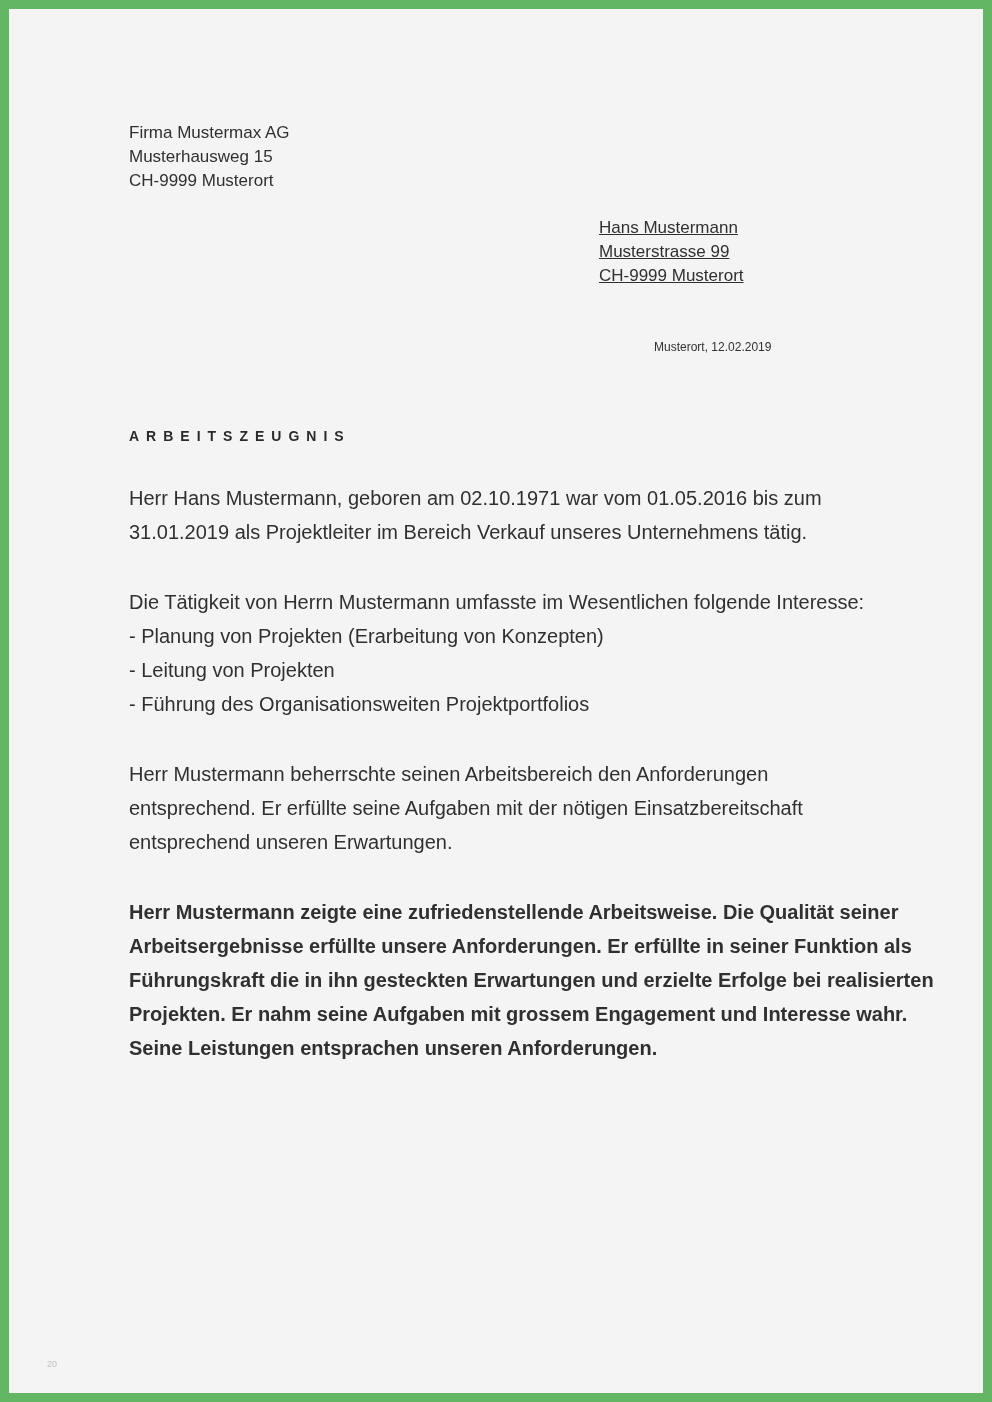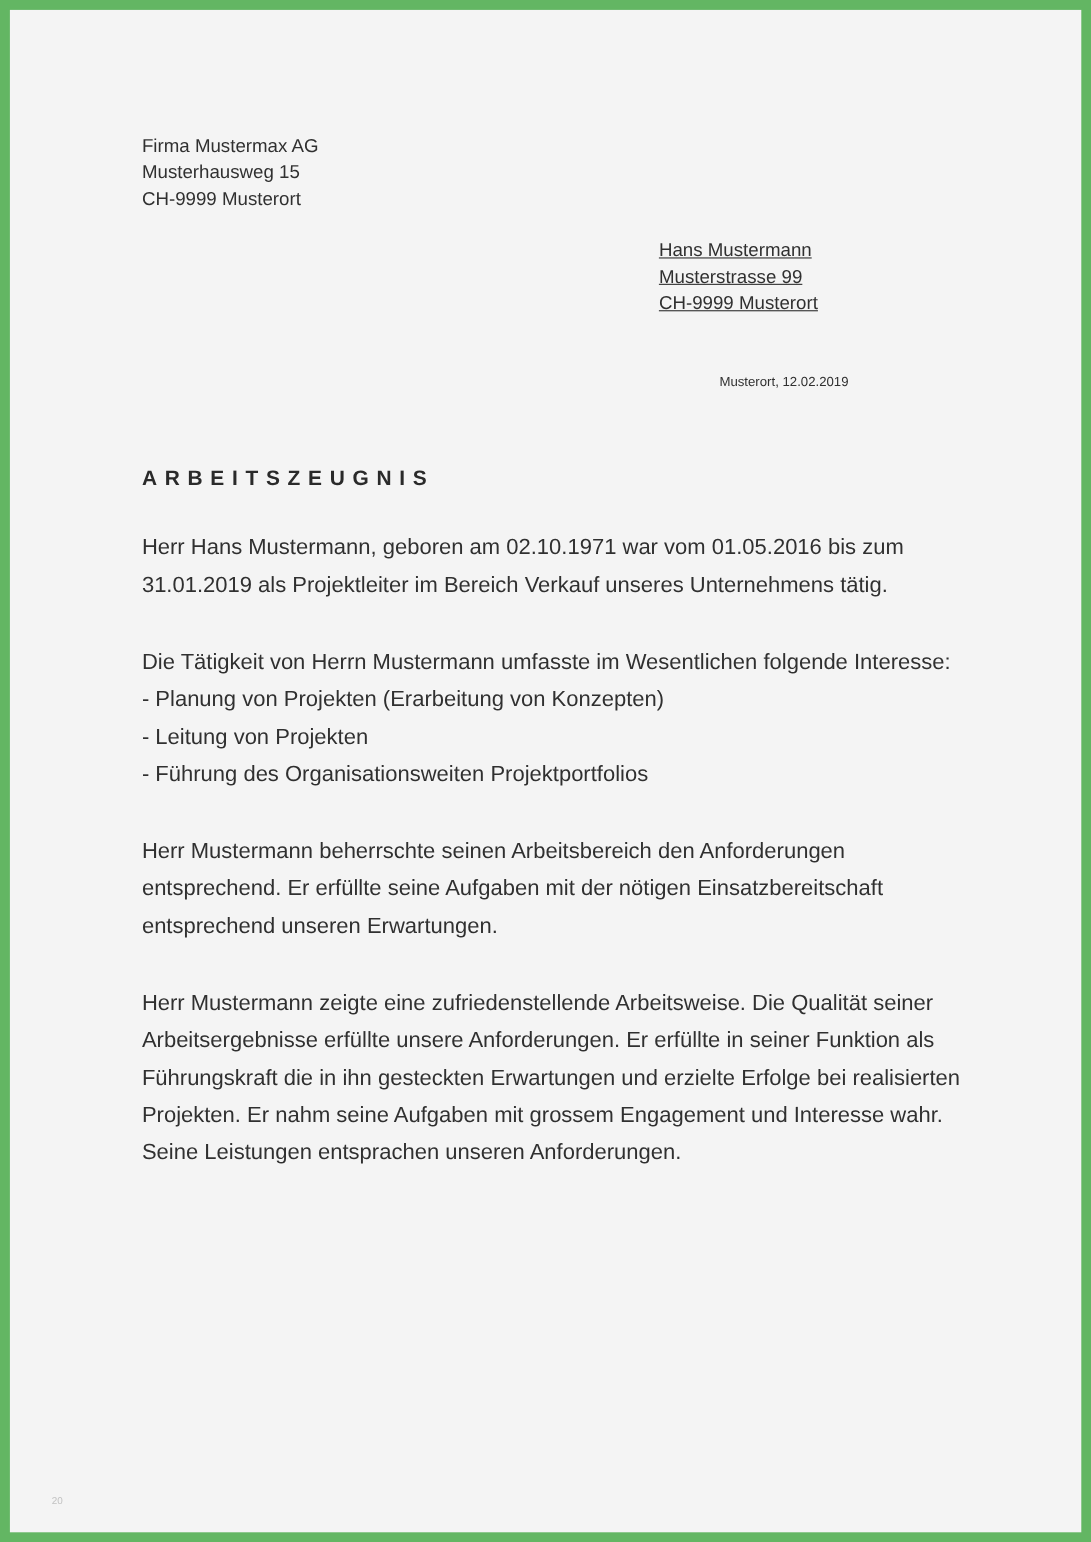--- a/index.html
+++ b/index.html
@@ -43,31 +43,32 @@
     margin-left: 29px;
   }
   .main {
     position: absolute;
     left: 120px;
     top: 410px;
     width: 766px;
   }
   .heading {
     margin: 0 0 28px 0;
-    font-size: 19px;
+    font-size: 14px;
     font-weight: bold;
     letter-spacing: 7px;
     line-height: 34px;
     color: #2a2a2a;
   }
   .para {
     margin: 0 0 36px 0;
   }
   .para:last-child {
     margin-bottom: 0;
+    font-weight: bold;
   }
   .line {
     font-size: 20px;
     line-height: 34px;
     white-space: nowrap;
   }
   .watermark {
     position: absolute;
     left: 38px;
     top: 1350px;

